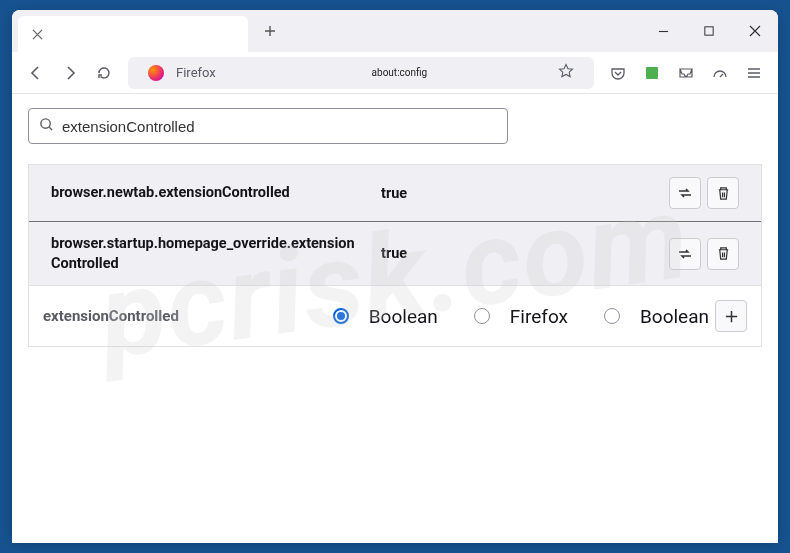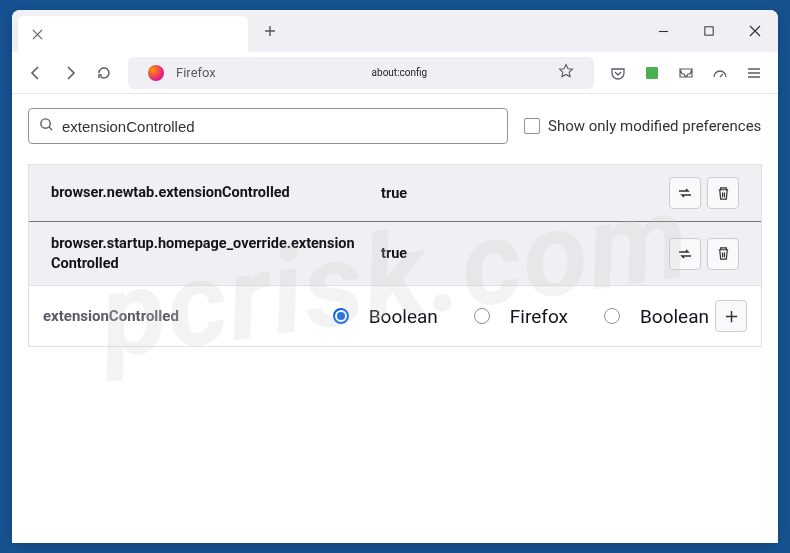--- a/index.html
+++ b/index.html
@@ -132,24 +132,20 @@
     <div class="searchrow">
       <div class="searchbox">
         <span style="color:#5b5b66;margin-right:8px">
           <svg viewBox="0 0 16 16" width="15" height="15">
               <circle cx="7" cy="7" r="5" stroke="currentColor" stroke-width="1.5" fill="none"></circle>
               <path d="M11 11l3 3" stroke="currentColor" stroke-width="1.5"></path>
             </svg>
         </span>
         <input type="text" value="extensionControlled" style="">
       </div>
-      <label class="modified">
-        <span class="checkbox"></span>
-        <span>Show only modified preferences</span>
-      </label>
     </div>
 
     <div class="table">
       <div class="row">
         <div class="pref-name">browser.newtab.extensionControlled</div>
         <div class="pref-val">true</div>
         <div class="actbtn">
           <svg viewBox="0 0 16 16" width="16" height="16">
               <path d="M2 6h9l-2-2M14 10H5l2 2" stroke="#333" stroke-width="1.5" fill="none"></path>
             </svg>

